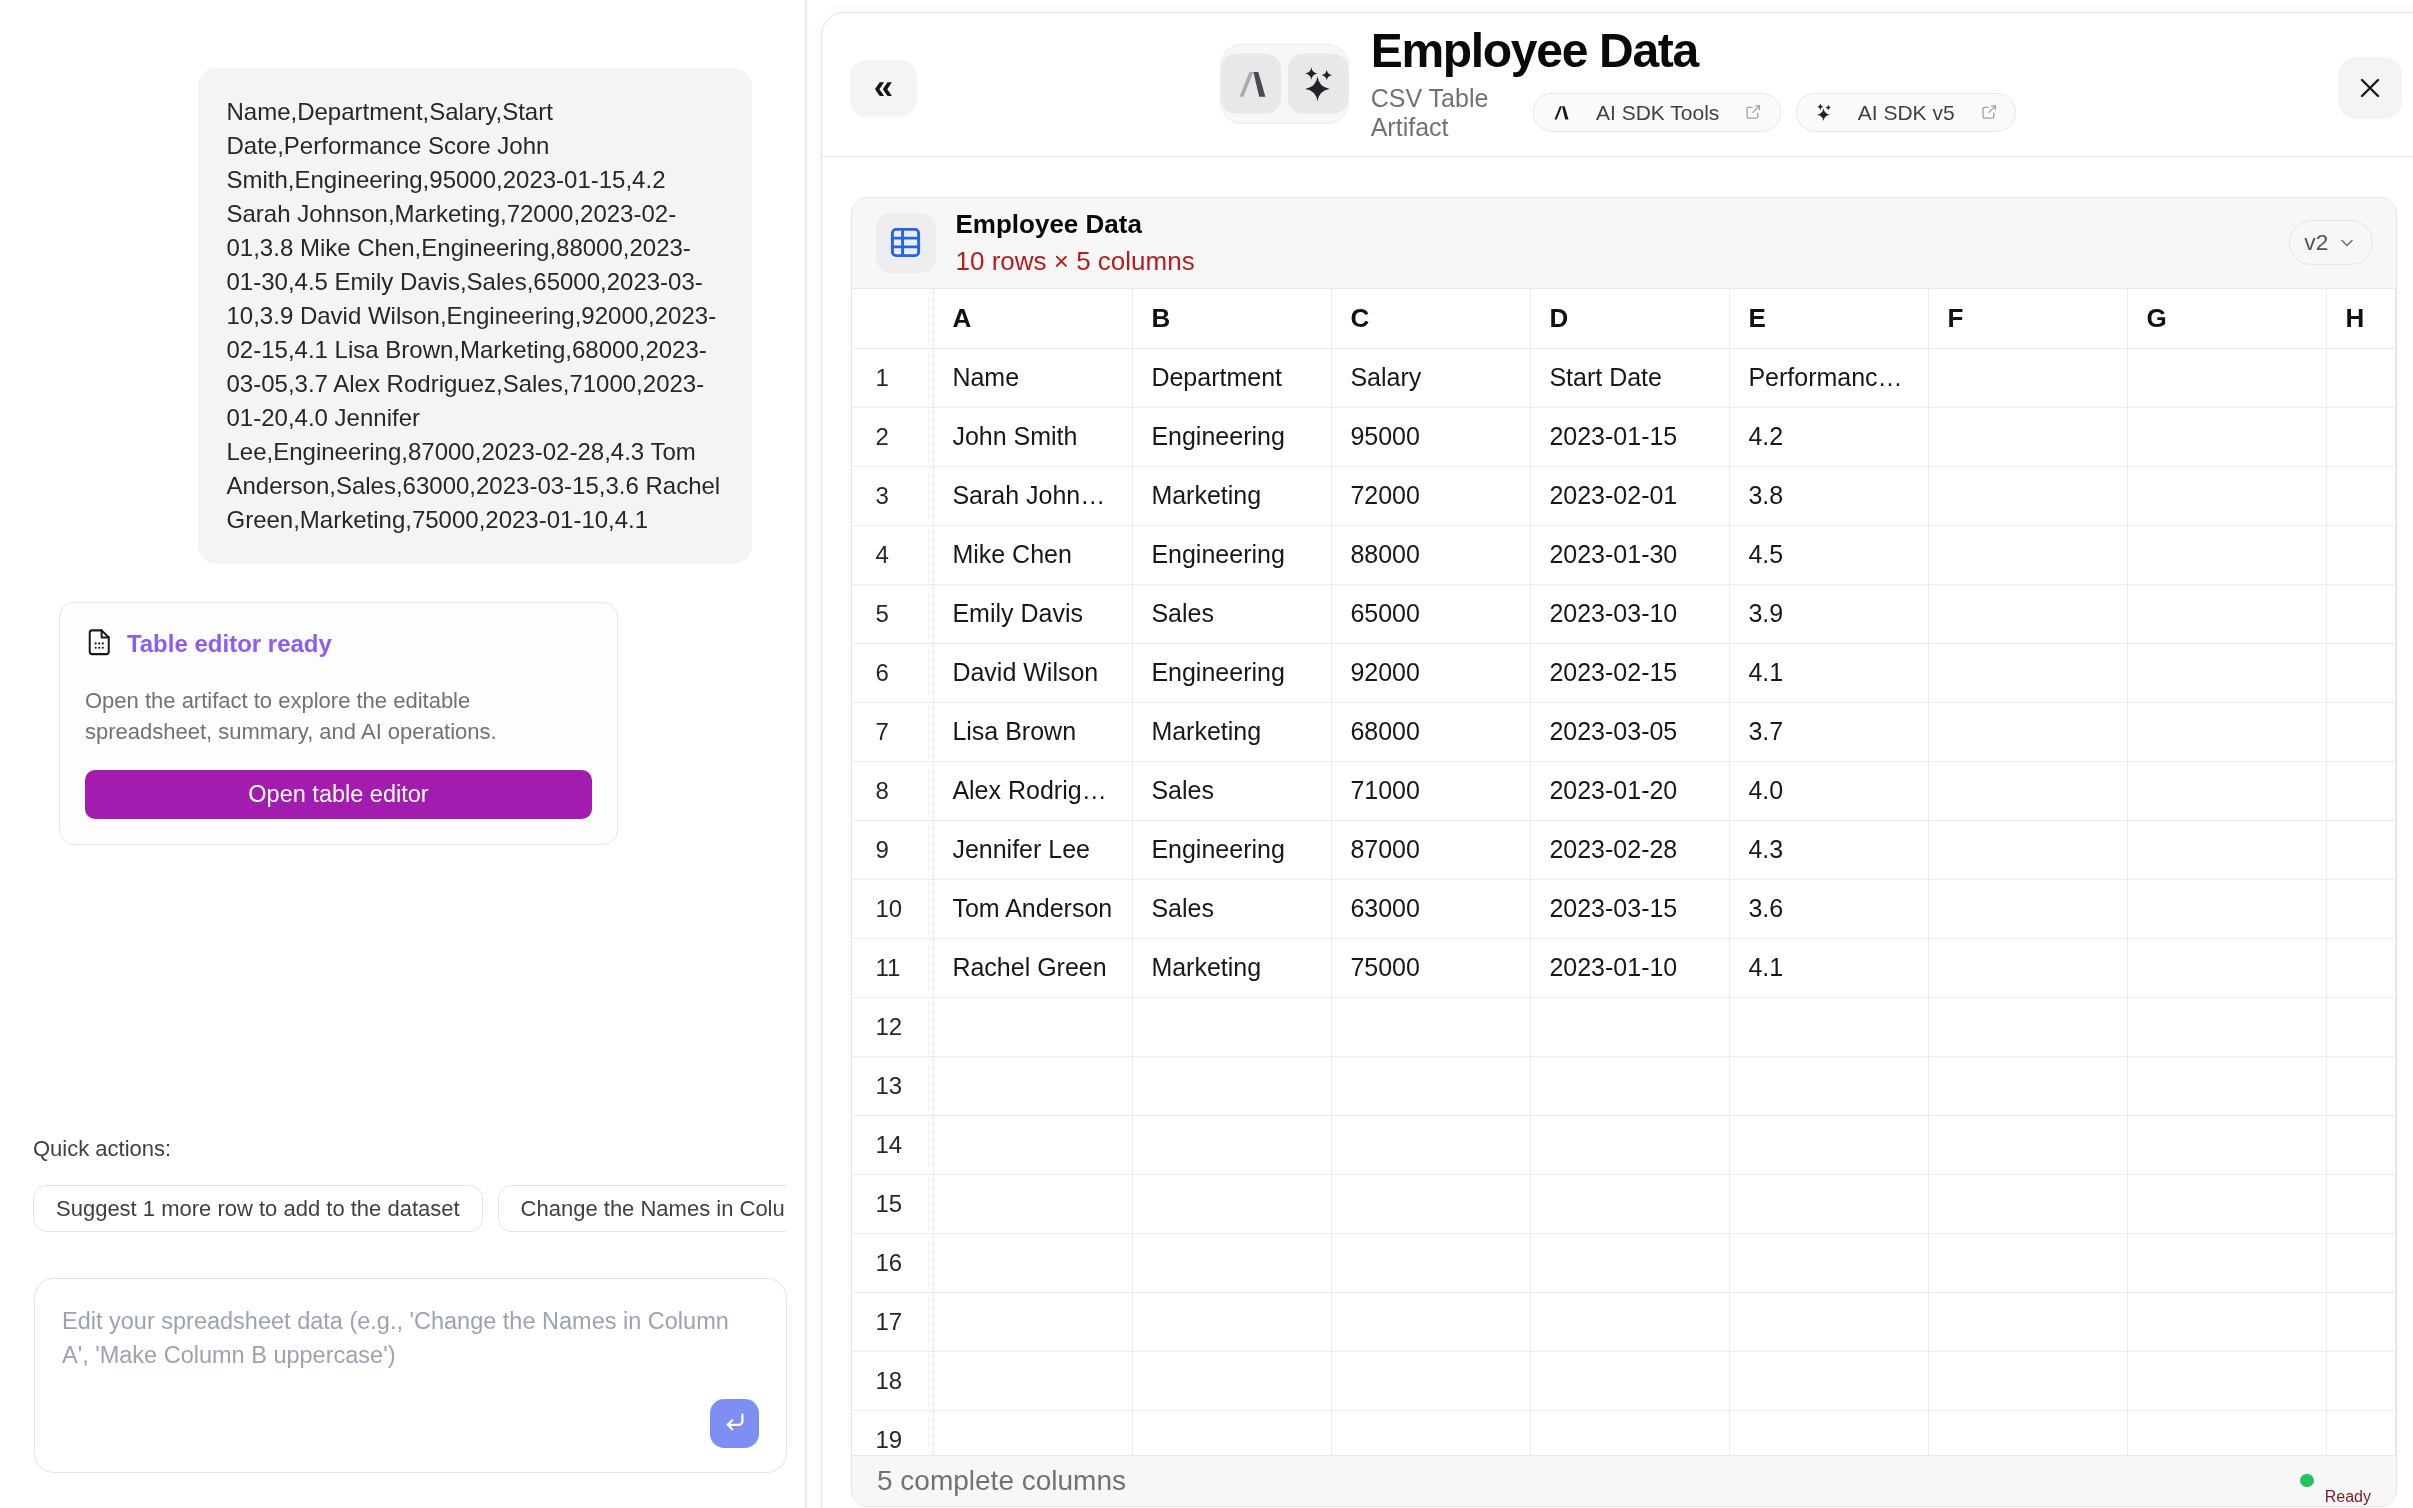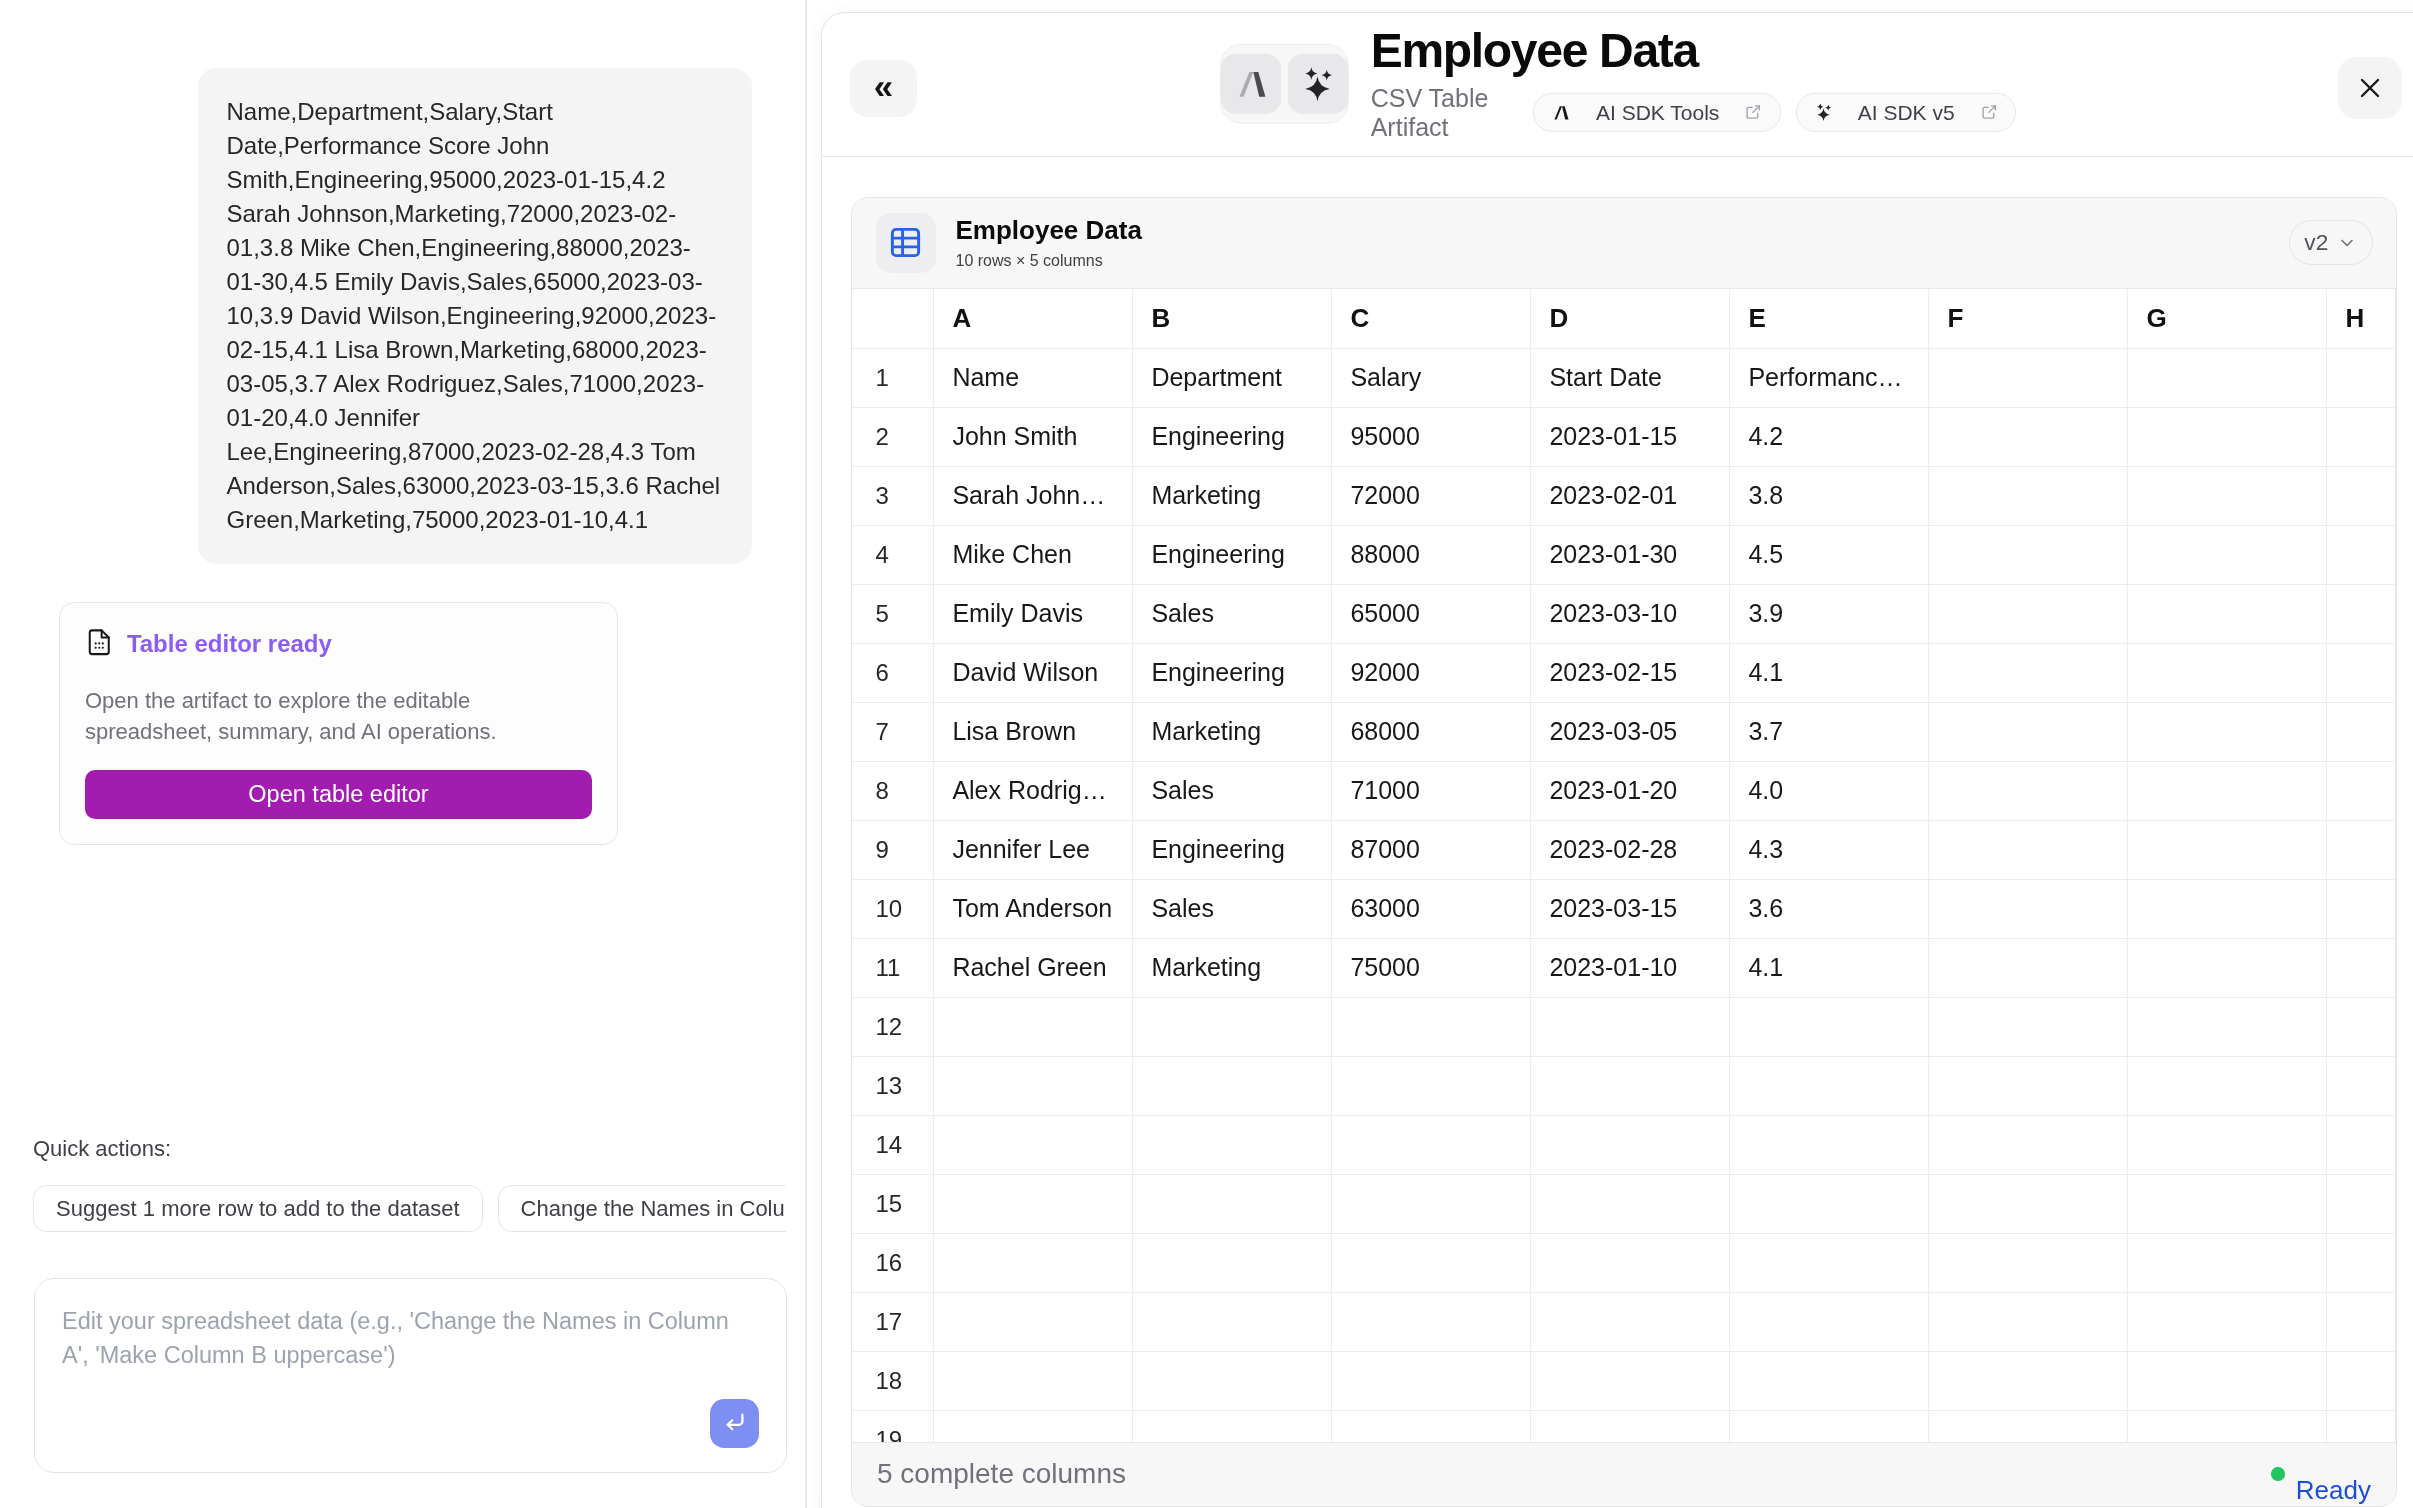--- a/index.html
+++ b/index.html
@@ -71,41 +71,41 @@
   .table-card { position:absolute; left:29px; top:184px; right:17px; height:1310px;
     border:1.3px solid #e3e3e6; border-radius:17px; overflow:hidden;
     display:flex; flex-direction:column; background:#fff; }
   .tc-header { flex:0 0 91px; background:#f7f7f8; border-bottom:1.3px solid #e8e8ea;
     display:flex; align-items:center; padding:0 23.5px; gap:20px; }
   .tc-icon-tile { width:60px; height:60px; border-radius:15px; background:#eeeef0;
     display:flex; align-items:center; justify-content:center; }
   .tc-icon-tile svg { width:35px; height:35px; }
   .tc-title-col { display:flex; flex-direction:column; gap:5.9px; }
   .tc-title { font-size:26px; font-weight:700; color:#0a0a0a; }
-  .tc-meta { font-size:16px; color:#404040; }
+  .tc-meta { font-size:26px; color:#b91c1c; }
   .version-btn { margin-left:auto; width:84px; height:45px; border:1.3px solid #e4e4e7;
     border-radius:22.6px; background:transparent; cursor:pointer; font-family:inherit;
     display:flex; align-items:center; justify-content:center; gap:8.4px;
     font-size:22.6px; color:#52525b; }
   .grid-wrap { flex:1 1 auto; overflow:hidden; }
   .grid { display:grid; grid-template-columns:82px repeat(7,199px) minmax(0,1fr);
     grid-template-rows:60px repeat(19,59px); }
   .gcell { display:flex; align-items:center; border-right:1.3px solid #ececef;
     border-bottom:1.3px solid #ececef; background:#fff; overflow:hidden; }
   .gcell.corner, .gcell.rownum { border-right:1.3px dotted #d6d6db; }
   .gcell.colhead { font-size:26px; font-weight:700; color:#111114; padding-left:18.4px; }
   .gcell.rownum { font-size:24px; color:#27272a; padding-left:23.5px; }
   .gcell.cell { font-size:25px; color:#18181b; padding:0 18.4px; white-space:nowrap; }
   .gcell.cell span { overflow:hidden; text-overflow:ellipsis; white-space:nowrap; }
   .tc-footer { flex:0 0 50px; background:#f7f7f8; border-top:1.3px solid #e8e8ea;
     display:flex; align-items:center; padding:0 25px; }
   .cols-summary { font-size:28px; color:#71717a; }
   .status { margin-left:auto; display:flex; align-items:center; gap:11px; }
   .status-dot { width:13.4px; height:13.4px; border-radius:50%; background:#22c55e; }
-  .status-text { font-size:26px; color:#1d4ed8;margin-top:32px; }
+  .status-text { font-size:16px; color:#7f1d1d;margin-top:32px; }
 </style>
 </head>
 <body>
 
 <div class="left-panel">
 
   <div class="csv-bubble">Name,Department,Salary,Start Date,Performance Score John Smith,Engineering,95000,2023-01-15,4.2 Sarah Johnson,Marketing,72000,2023-02-01,3.8 Mike Chen,Engineering,88000,2023-01-30,4.5 Emily Davis,Sales,65000,2023-03-10,3.9 David Wilson,Engineering,92000,2023-02-15,4.1 Lisa Brown,Marketing,68000,2023-03-05,3.7 Alex Rodriguez,Sales,71000,2023-01-20,4.0 Jennifer Lee,Engineering,87000,2023-02-28,4.3 Tom Anderson,Sales,63000,2023-03-15,3.6 Rachel Green,Marketing,75000,2023-01-10,4.1</div>
 
   <div class="tool-card">
     <div class="tool-card-head">

